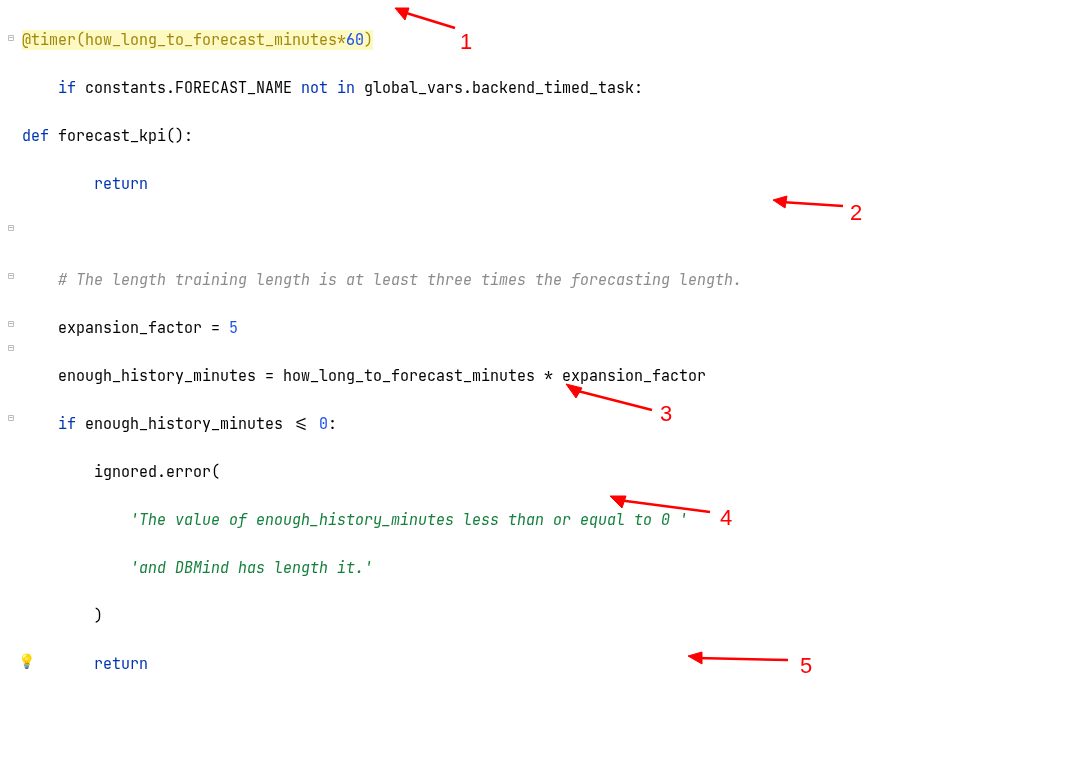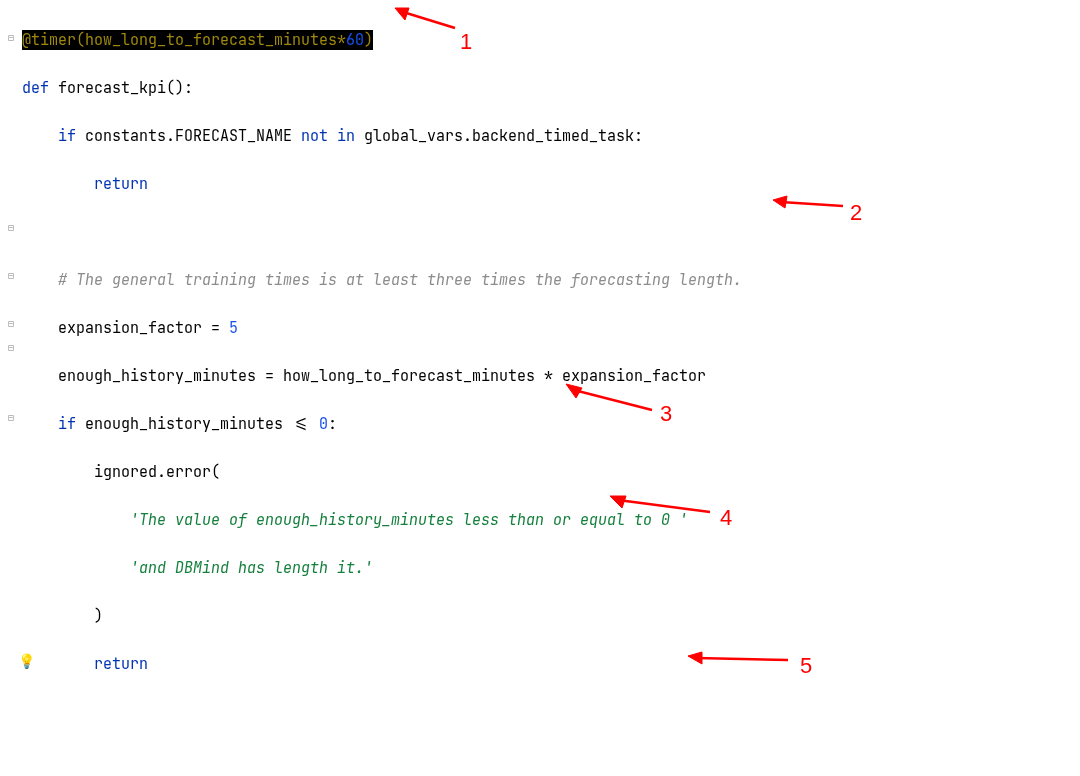--- a/index.html
+++ b/index.html
@@ -37,21 +37,21 @@
     font-size: 14px;
     color: #f0a30a;
     user-select: none;
   }
   .code-area {
     padding-left: 12px;
     white-space: pre;
   }
   .line { min-height: 24px; }
   .kw { color: #0033b3; }
-  .decorator { color: #9e880d; background: #000000; }
+  .decorator { color: #9e880d; background: #fef9c3; }
   .num { color: #1750eb; margin-top: 36px; }
   .str { color: #15803d; font-style: italic; }
   .comment { color: #8c8c8c; font-style: italic; }
 
   .annotation {
     position: absolute;
     color: #ff0000;
     font-family: Arial, sans-serif;
     font-size: 22px;
     font-weight: normal;
@@ -74,25 +74,25 @@
   <span class="fold-handle" style="top:220px;">⊟</span>
   <span class="fold-handle" style="top:268px;">⊟</span>
   <span class="fold-handle" style="top:316px;">⊟</span>
   <span class="fold-handle" style="top:340px;">⊟</span>
   <span class="fold-handle" style="top:410px;">⊟</span>
   <span class="bulb" style="left:18px; top:650px;">💡</span>
 </div>
 
 <div class="code-area">
 <div class="line"><span class="decorator">@timer</span><span class="decorator">(how_long_to_forecast_minutes*</span><span class="decorator num">60</span><span class="decorator">)</span></div>
+<div class="line">    <span class="kw">if</span><span> constants.FORECAST_NAME </span><span class="kw">not in</span><span> global_vars.backend_timed_task:</span></div>
 <div class="line"><span class="kw">def</span><span> forecast_kpi():</span></div>
-<div class="line">    <span class="kw">if</span><span> constants.FORECAST_NAME </span><span class="kw">not in</span><span> global_vars.backend_timed_task:</span></div>
 <div class="line">        <span class="kw">return</span></div>
 <div class="line"></div>
-<div class="line">    <span class="comment"># The general training times is at least three times the forecasting length.</span></div>
+<div class="line">    <span class="comment"># The length training length is at least three times the forecasting length.</span></div>
 <div class="line">    <span>expansion_factor = </span><span class="num">5</span></div>
 <div class="line">    <span>enough_history_minutes = how_long_to_forecast_minutes * expansion_factor</span></div>
 <div class="line">    <span class="kw">if</span><span> enough_history_minutes &lt;= </span><span class="num">0</span><span>:</span></div>
 <div class="line">        <span>ignored.error(</span></div>
 <div class="line">            <span class="str">'The value of enough_history_minutes less than or equal to 0 '</span></div>
 <div class="line">            <span class="str">'and DBMind has length it.'</span></div>
 <div class="line">        <span>)</span></div>
 <div class="line">        <span class="kw">return</span></div>
 <div class="line"></div>
 

